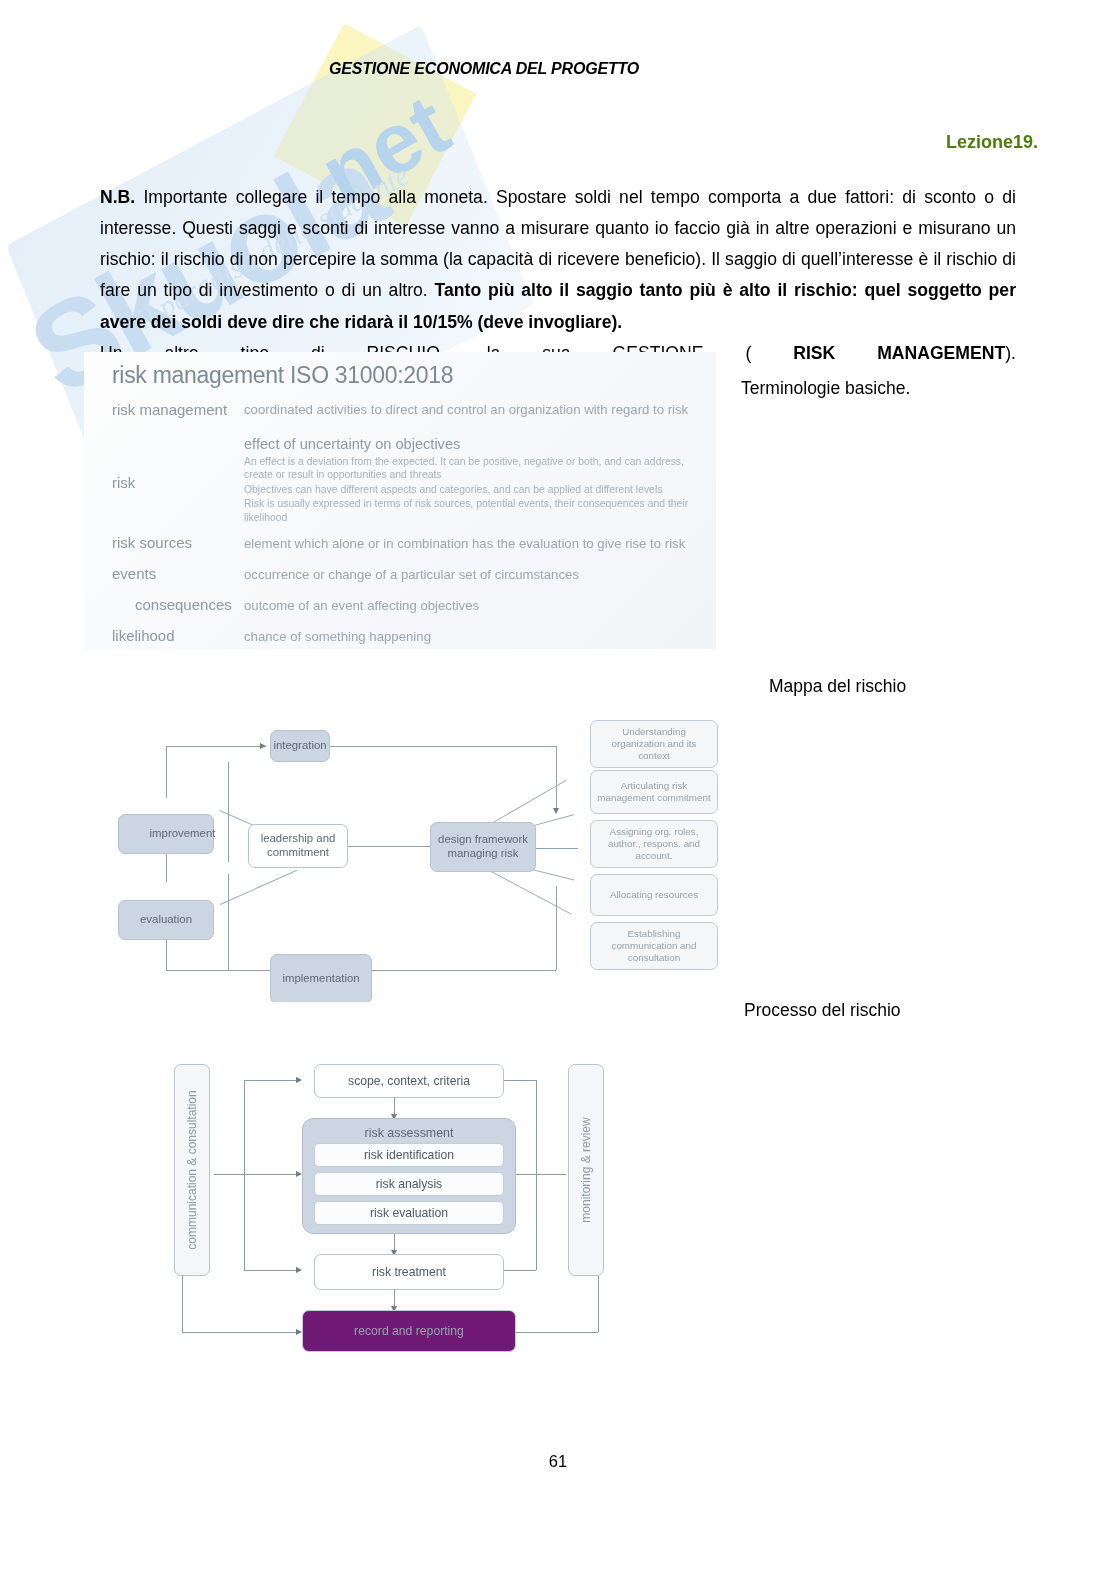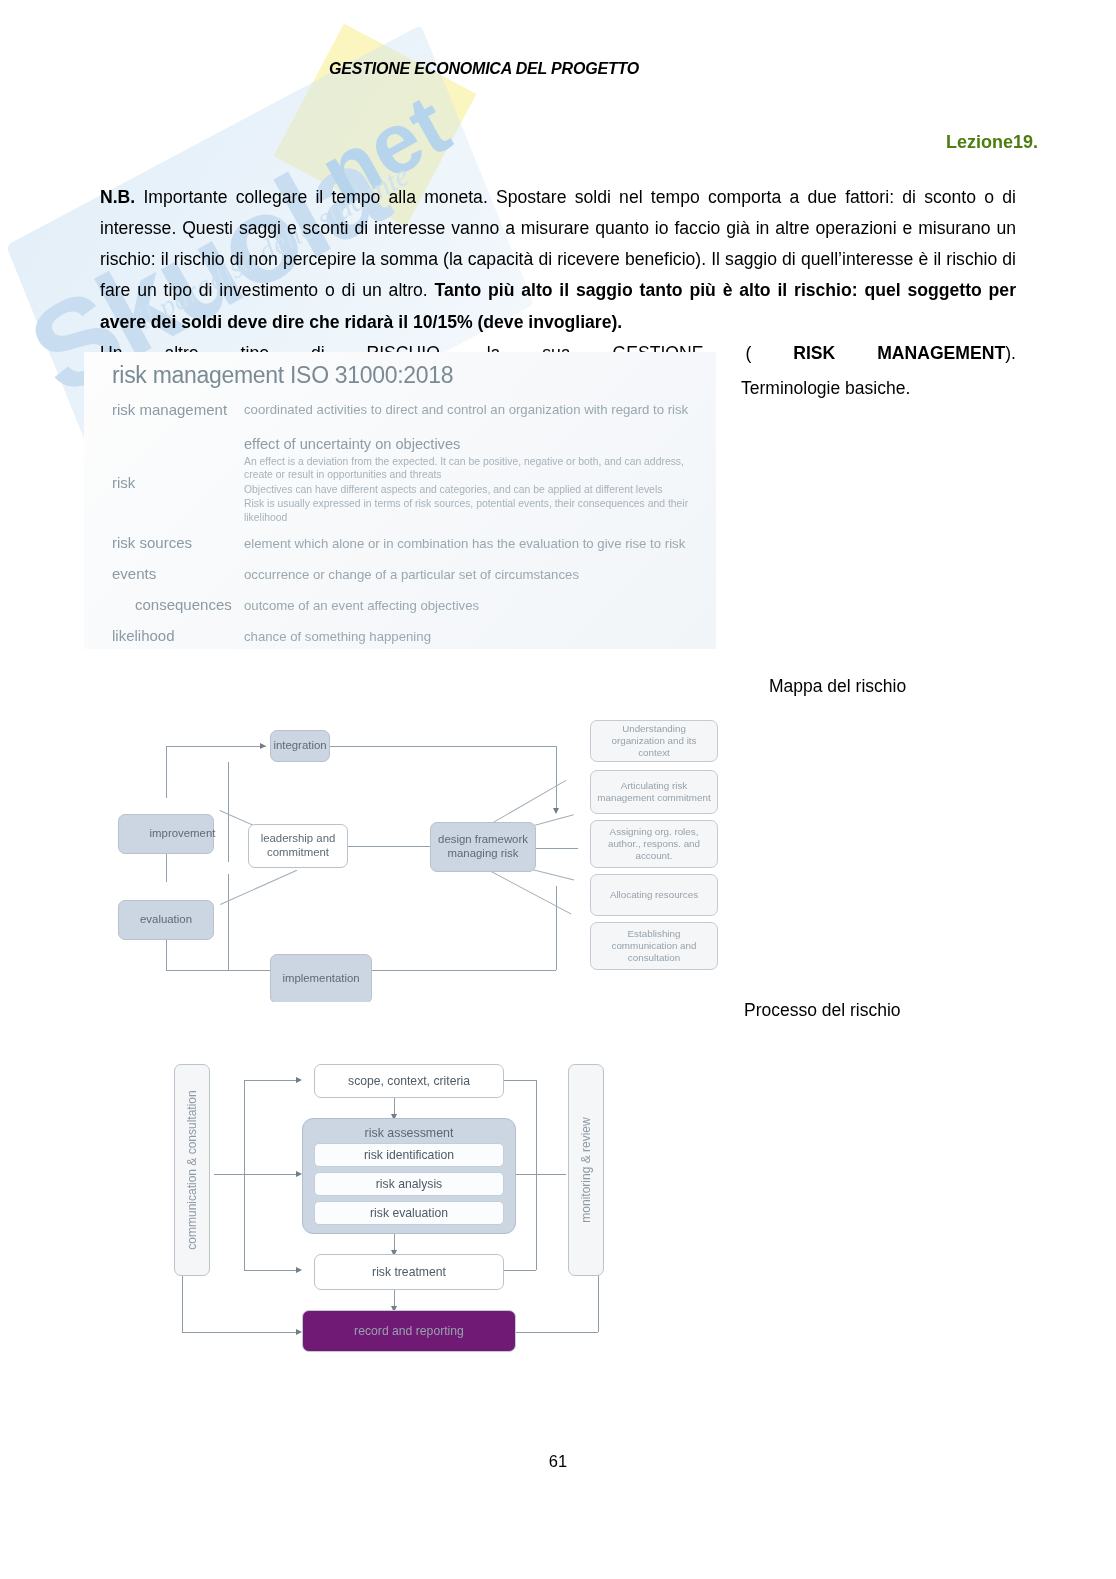--- a/index.html
+++ b/index.html
@@ -408,21 +408,21 @@
       <div class="fwbox white" style="left:160px; top:166px; width:100px; height:44px; flex-direction:column;">
         <span>leadership and</span>
         <span>commitment</span>
       </div>
       <div class="fwbox blue" style="left:342px; top:164px; width:106px; height:50px; flex-direction:column;">
         <span>design framework</span>
         <span>managing risk</span>
       </div>
       <div class="fwbox blue" style="left:182px; top:296px; width:102px; height:50px;">implementation</div>
 
-      <div class="fwbox grey" style="left:502px; top:62px; width:128px; height:42px;">Understanding organization and its context</div>
+      <div class="fwbox grey" style="left:502px; top:62px; width:128px; height:48px;">Understanding organization and its context</div>
       <div class="fwbox grey" style="left:502px; top:112px; width:128px; height:44px;">Articulating risk management commitment</div>
       <div class="fwbox grey" style="left:502px; top:162px; width:128px; height:48px;">Assigning org. roles, author., respons. and account.</div>
       <div class="fwbox grey" style="left:502px; top:216px; width:128px; height:42px;">Allocating resources</div>
       <div class="fwbox grey" style="left:502px; top:264px; width:128px; height:48px;">Establishing communication and consultation</div>
     </div>
 
     <div class="fig-pr">
 
       <div class="prline v" style="left:170px; top:78px; height:190px;"></div>
       <div class="prline h" style="left:170px; top:78px; width:56px;"></div>

